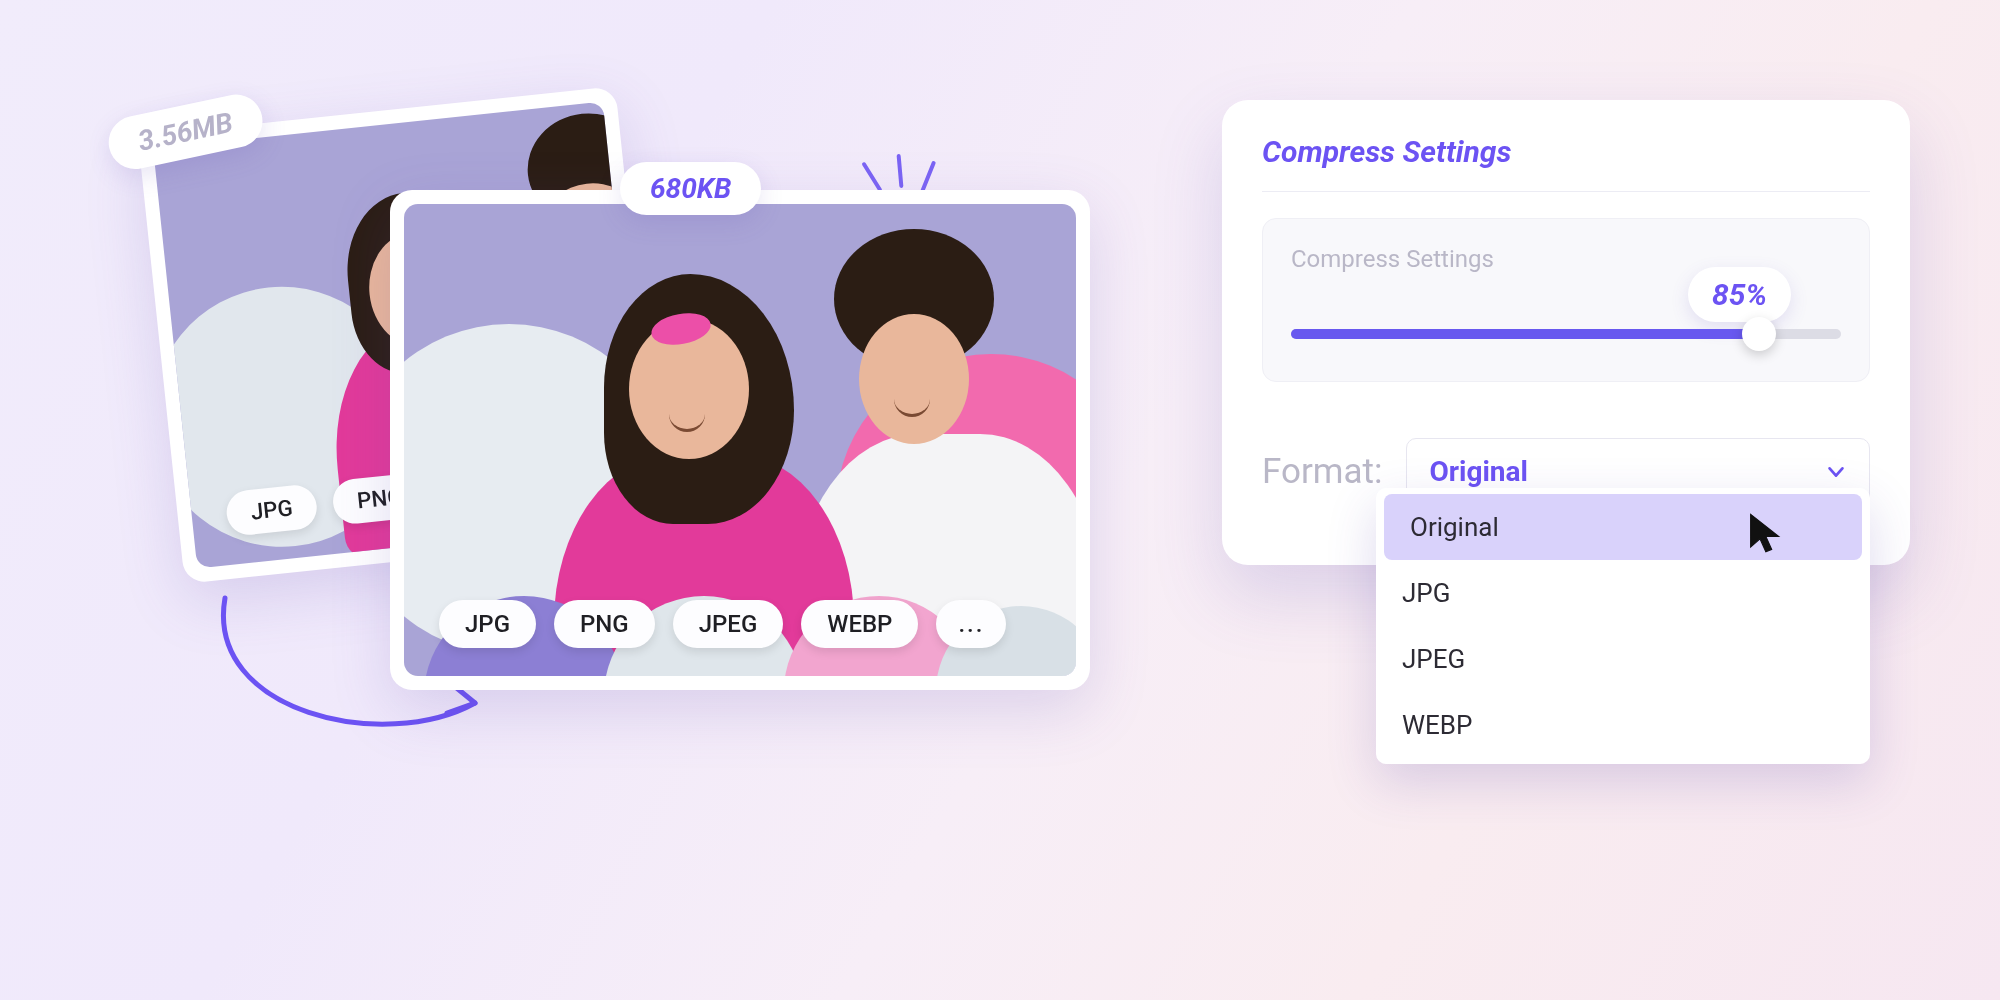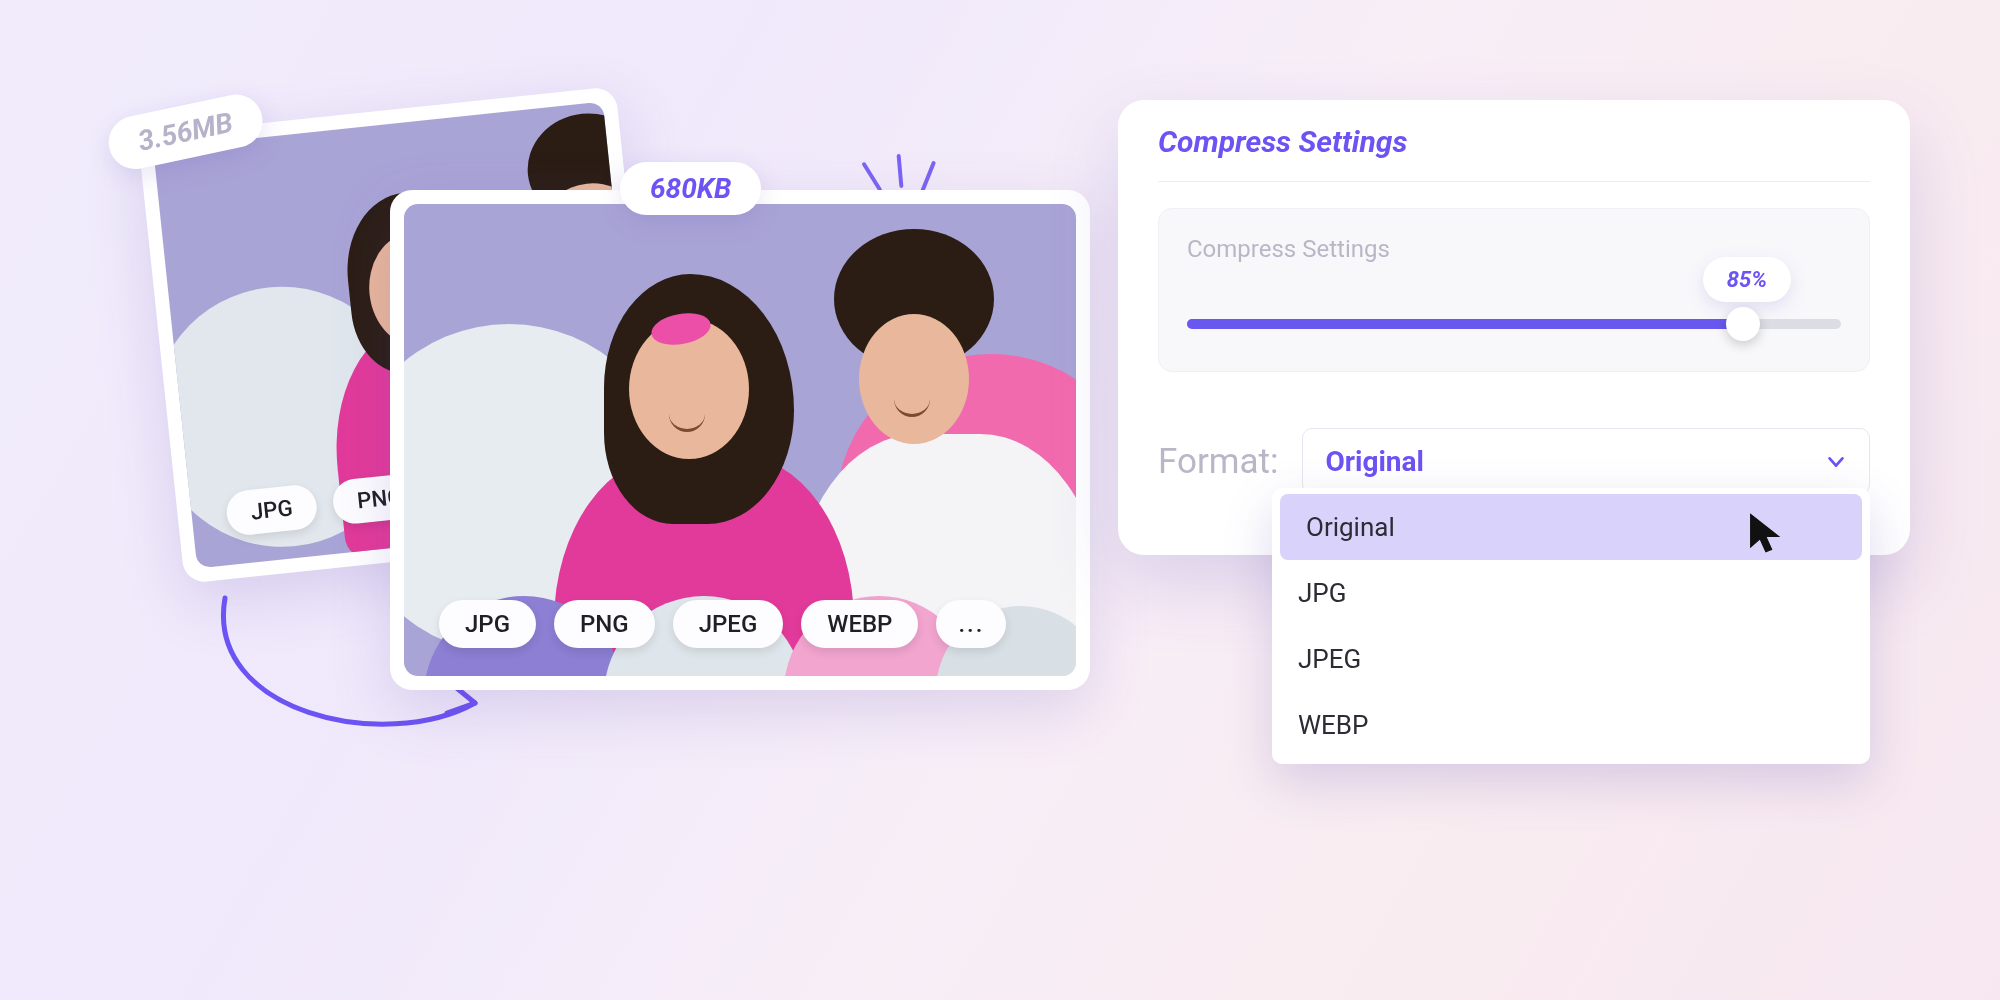--- a/index.html
+++ b/index.html
@@ -124,25 +124,25 @@
     box-shadow: 0 4px 10px rgba(0,0,0,.1);
     white-space: nowrap;
   }
   .pill.more { padding:10px 22px; letter-spacing:2px; }
 
   
   .panel {
     position:absolute;
     right: 90px;
     top: 100px;
-    width: 792px;
+    width: 688px;
     background:#ffffff;
     border-radius: 26px;
     box-shadow: 0 30px 70px rgba(90,70,180,.18);
-    padding: 24px 40px 60px;
+    padding: 34px 40px 60px;
   }
   .panel-title {
     font-size: 30px;
     font-weight: 700;
     font-style: italic;
     color:#6c53f3;
     padding-bottom: 22px;
     border-bottom: 1px solid #ececf4;
   }
 
@@ -151,21 +151,21 @@
     background:#f8f8fb;
     border:1px solid #efeff5;
     border-radius: 14px;
     padding: 26px 28px 42px;
     position: relative;
   }
   .slider-label { color:#b9b7c7; font-size:24px; margin-bottom: 56px; }
   .pct-badge {
     position:absolute; right:78px; top:48px;
     background:#fff; border-radius:999px; padding:10px 24px;
-    color:#6c53f3; font-weight:700; font-size:22px; font-style:italic;
+    color:#6c53f3; font-weight:700; font-size:30px; font-style:italic;
     box-shadow:0 6px 18px rgba(100,80,190,.15);
   }
   .track {
     position:relative; height:10px; border-radius:6px; background:#dcdce5;
   }
   .track-fill {
     position:absolute; left:0; top:0; height:100%; width:85%;
     background:#6858ef; border-radius:6px;
   }
   .thumb {

